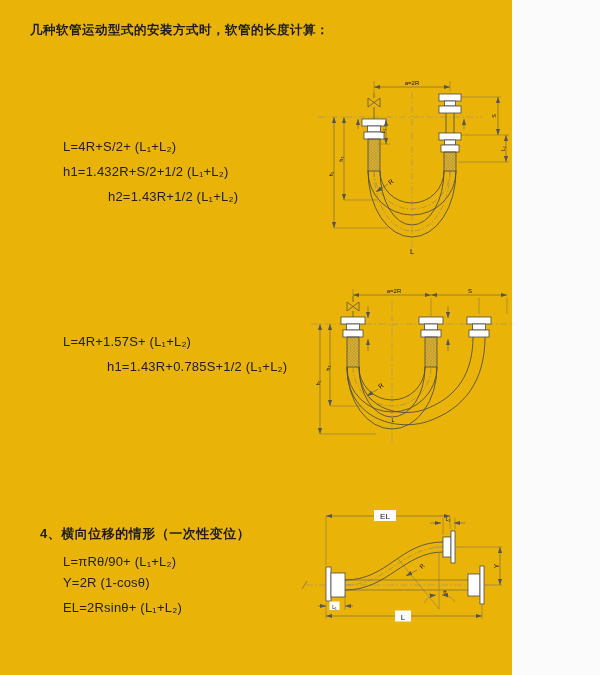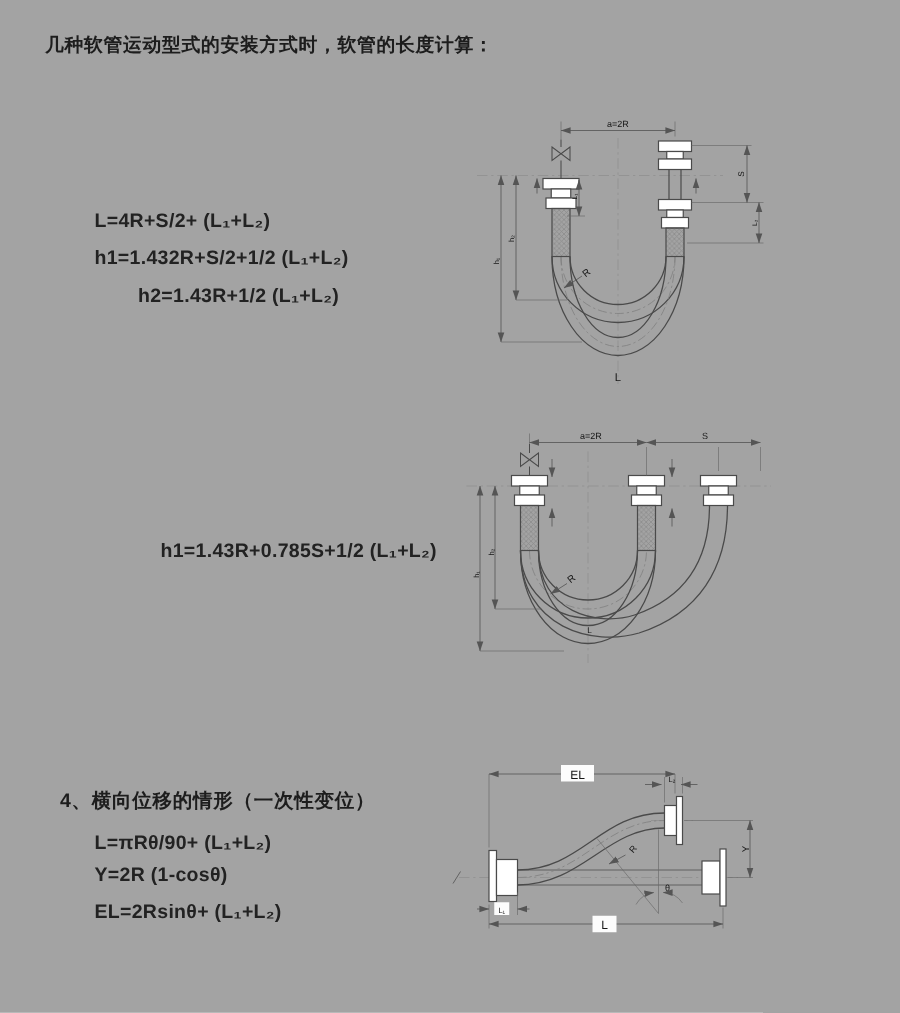--- a/index.html
+++ b/index.html
@@ -1,25 +1,25 @@
 <!DOCTYPE html>
 <html><head>
 <meta charset="utf-8">
 <style>
   html,body{margin:0;padding:0;}
   body{
     width:600px;height:675px;background:#fbfbfb;
     font-family:"Liberation Sans","DejaVu Sans",sans-serif;
     color:#1d1d1d;overflow:hidden;
   }
-  .page{position:relative;width:600px;height:675px;background:#a3a3a3;}
+  .page{position:relative;width:512px;height:675px;background:#eab308;}
   .doc-title{position:absolute;left:30px;top:110px;font-size:12.5px;font-weight:700;letter-spacing:.5px;}
   .doc-title.main{left:30px;top:22px;}
   .sec-heading{position:absolute;font-size:13px;font-weight:700;letter-spacing:.5px;white-space:nowrap;}
-  .formula{position:absolute;font-size:13px;font-weight:700;letter-spacing:.2px;white-space:nowrap;color:#222;}
+  .formula{position:absolute;font-size:13px;font-weight:400;letter-spacing:.2px;white-space:nowrap;color:#222;}
   .diagram{position:absolute;}
   
   svg{display:block;}
   svg text{fill:#161616;font-family:"Liberation Sans","DejaVu Sans",sans-serif;}
   .cl path{stroke:#8f8f8f;stroke-width:.55;fill:none;stroke-dasharray:7 2.5 1.5 2.5;}
   .cl2{stroke:#818181 !important;stroke-width:.55 !important;stroke-dasharray:6 2 1.5 2;}
   .hose path{stroke:#4a4a4a;stroke-width:.85;fill:none;}
   .ghost path{stroke:#5a5a5a;stroke-width:.6;fill:none;}
   .fit rect{stroke:#4a4a4a;stroke-width:.8;fill:#fff;}
   .fit .braid{fill:url(#braidpat);}
@@ -31,22 +31,23 @@
 </style>
 </head>
 <body>
 
 <div class="page">
 
   <div class="doc-title main">几种软管运动型式的安装方式时，软管的长度计算：</div>
 
   <div class="formula" style="left:63px;top:139px;">L=4R+S/2+ (L₁+L₂)</div>
   <div class="formula" style="left:63px;top:164px;">h1=1.432R+S/2+1/2 (L₁+L₂)</div>
-  <div class="formula" style="left:64px;top:189px;padding-left:28px;">h2=1.43R+1/2 (L₁+L₂)</div>
-
+  <div class="formula" style="left:80px;top:189px;padding-left:28px;">h2=1.43R+1/2 (L₁+L₂)</div>
+
+  <div class="formula" style="left:63px;top:334px;">L=4R+1.57S+ (L₁+L₂)</div>
   <div class="formula" style="left:63px;top:359px;margin-left:44px;">h1=1.43R+0.785S+1/2 (L₁+L₂)</div>
 
   <div class="sec-heading" style="left:40px;top:525px;">4、横向位移的情形（一次性变位）</div>
   <div class="formula" style="left:63px;top:554px;">L=πRθ/90+ (L₁+L₂)</div>
   <div class="formula" style="left:63px;top:575px;">Y=2R (1-cosθ)</div>
   <div class="formula" style="left:63px;top:600px;">EL=2Rsinθ+ (L₁+L₂)</div>
 
   <div class="diagram" style="left:312px;top:76px;">
     <svg width="205" height="185" viewBox="0 0 205 185">
       <defs>

